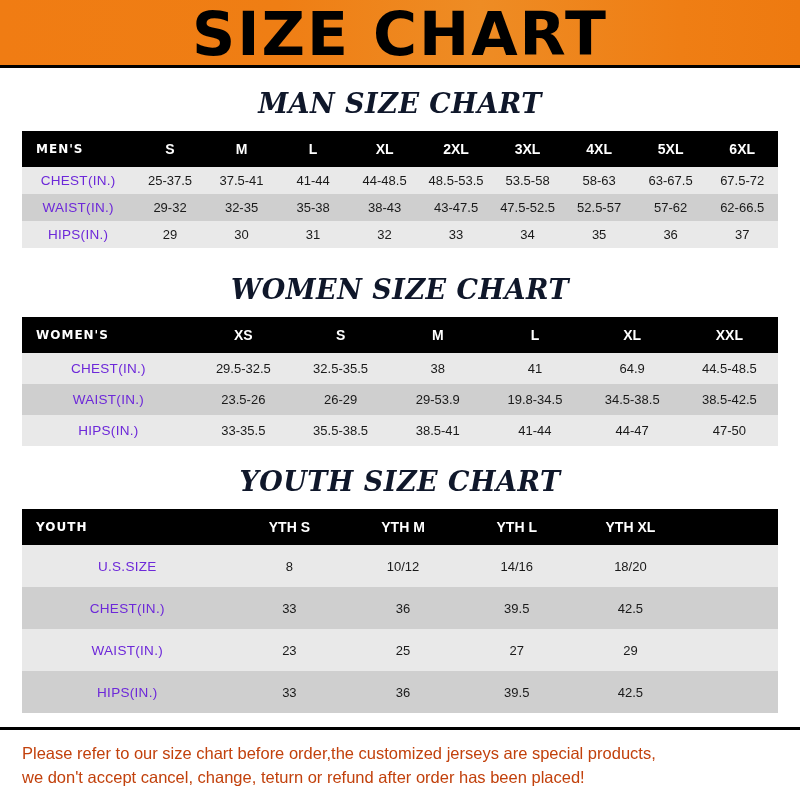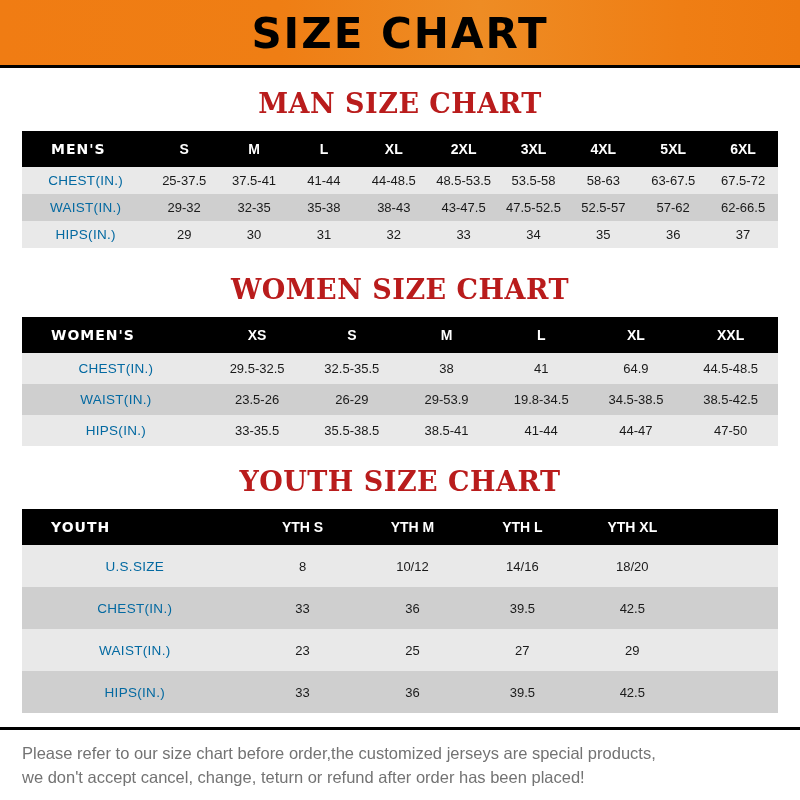--- a/index.html
+++ b/index.html
@@ -32,36 +32,37 @@
   .header-band::after {
     content: "";
     position: absolute;
     left: 0; right: 0; bottom: 0;
     height: 3px;
     background: #000000;
   }
   .header-title {
     font-family: "DejaVu Sans", sans-serif;
     font-weight: bold;
-    font-size: 42px;
+    font-size: 60px;
     letter-spacing: 2px;
     color: #000000;
     line-height: 1;
   }
   .content {
     padding: 0 22px;
     box-sizing: border-box;
   }
   .section-title {
     text-align: center;
     font-family: "DejaVu Serif", serif;
     font-weight: bold;
     font-size: 27px;
-    color: #b91c1c;
+    color: #0f172a;
     letter-spacing: 0.5px;
+    font-style: italic;
   }
   .t1 { margin-top: 20px; }
   .t2 { margin-top: 26px; text-align: center; }
   .t3 { margin-top: 20px; }
 
   table.size-table {
     width: 100%;
     border-collapse: collapse;
     margin-top: 12px;
     table-layout: fixed;
@@ -79,30 +80,30 @@
     background: #000000;
   }
   table.size-table thead th {
     color: #ffffff;
     font-weight: bold;
     font-size: 14px;
     height: 36px;
   }
   table.size-table thead th.corner {
     text-align: left;
-    padding-left: 29px;
+    padding-left: 14px;
     font-family: "DejaVu Sans", sans-serif;
-    font-size: 14px;
+    font-size: 12px;
     letter-spacing: 1px;
   }
   table.size-table tbody tr.light { background: #e9e9e9; }
   table.size-table tbody tr.dark  { background: #cfcfcf; }
   table.size-table tbody td.rowhead {
     font-size: 13.5px;
-    color: #0369a1;
+    color: #6d28d9;
     text-align: center;
     letter-spacing: 0.3px;
   }
   
   .men-table th, .men-table td { font-size: 12.5px; }
   .men-table thead th { font-size: 13.5px; }
   .men-table tbody td.rowhead { font-size: 13px; }
 
   .women-table th, .women-table td { font-size: 13.5px; }
   .women-table tbody tr { height: 31px; }
@@ -116,21 +117,21 @@
     position: absolute;
     left: 0; right: 0;
     bottom: 0;
     border-top: 3px solid #000000;
     padding: 12px 22px 10px 22px;
     box-sizing: border-box;
     background: #ffffff;
   }
   .footer-note p {
     margin: 0;
-    color: #737373;
+    color: #c2410c;
     font-size: 16.5px;
     line-height: 1.45;
     font-family: "Liberation Sans", sans-serif;
   }
 </style>
 </head>
 <body>
 
 <div class="page">
 

